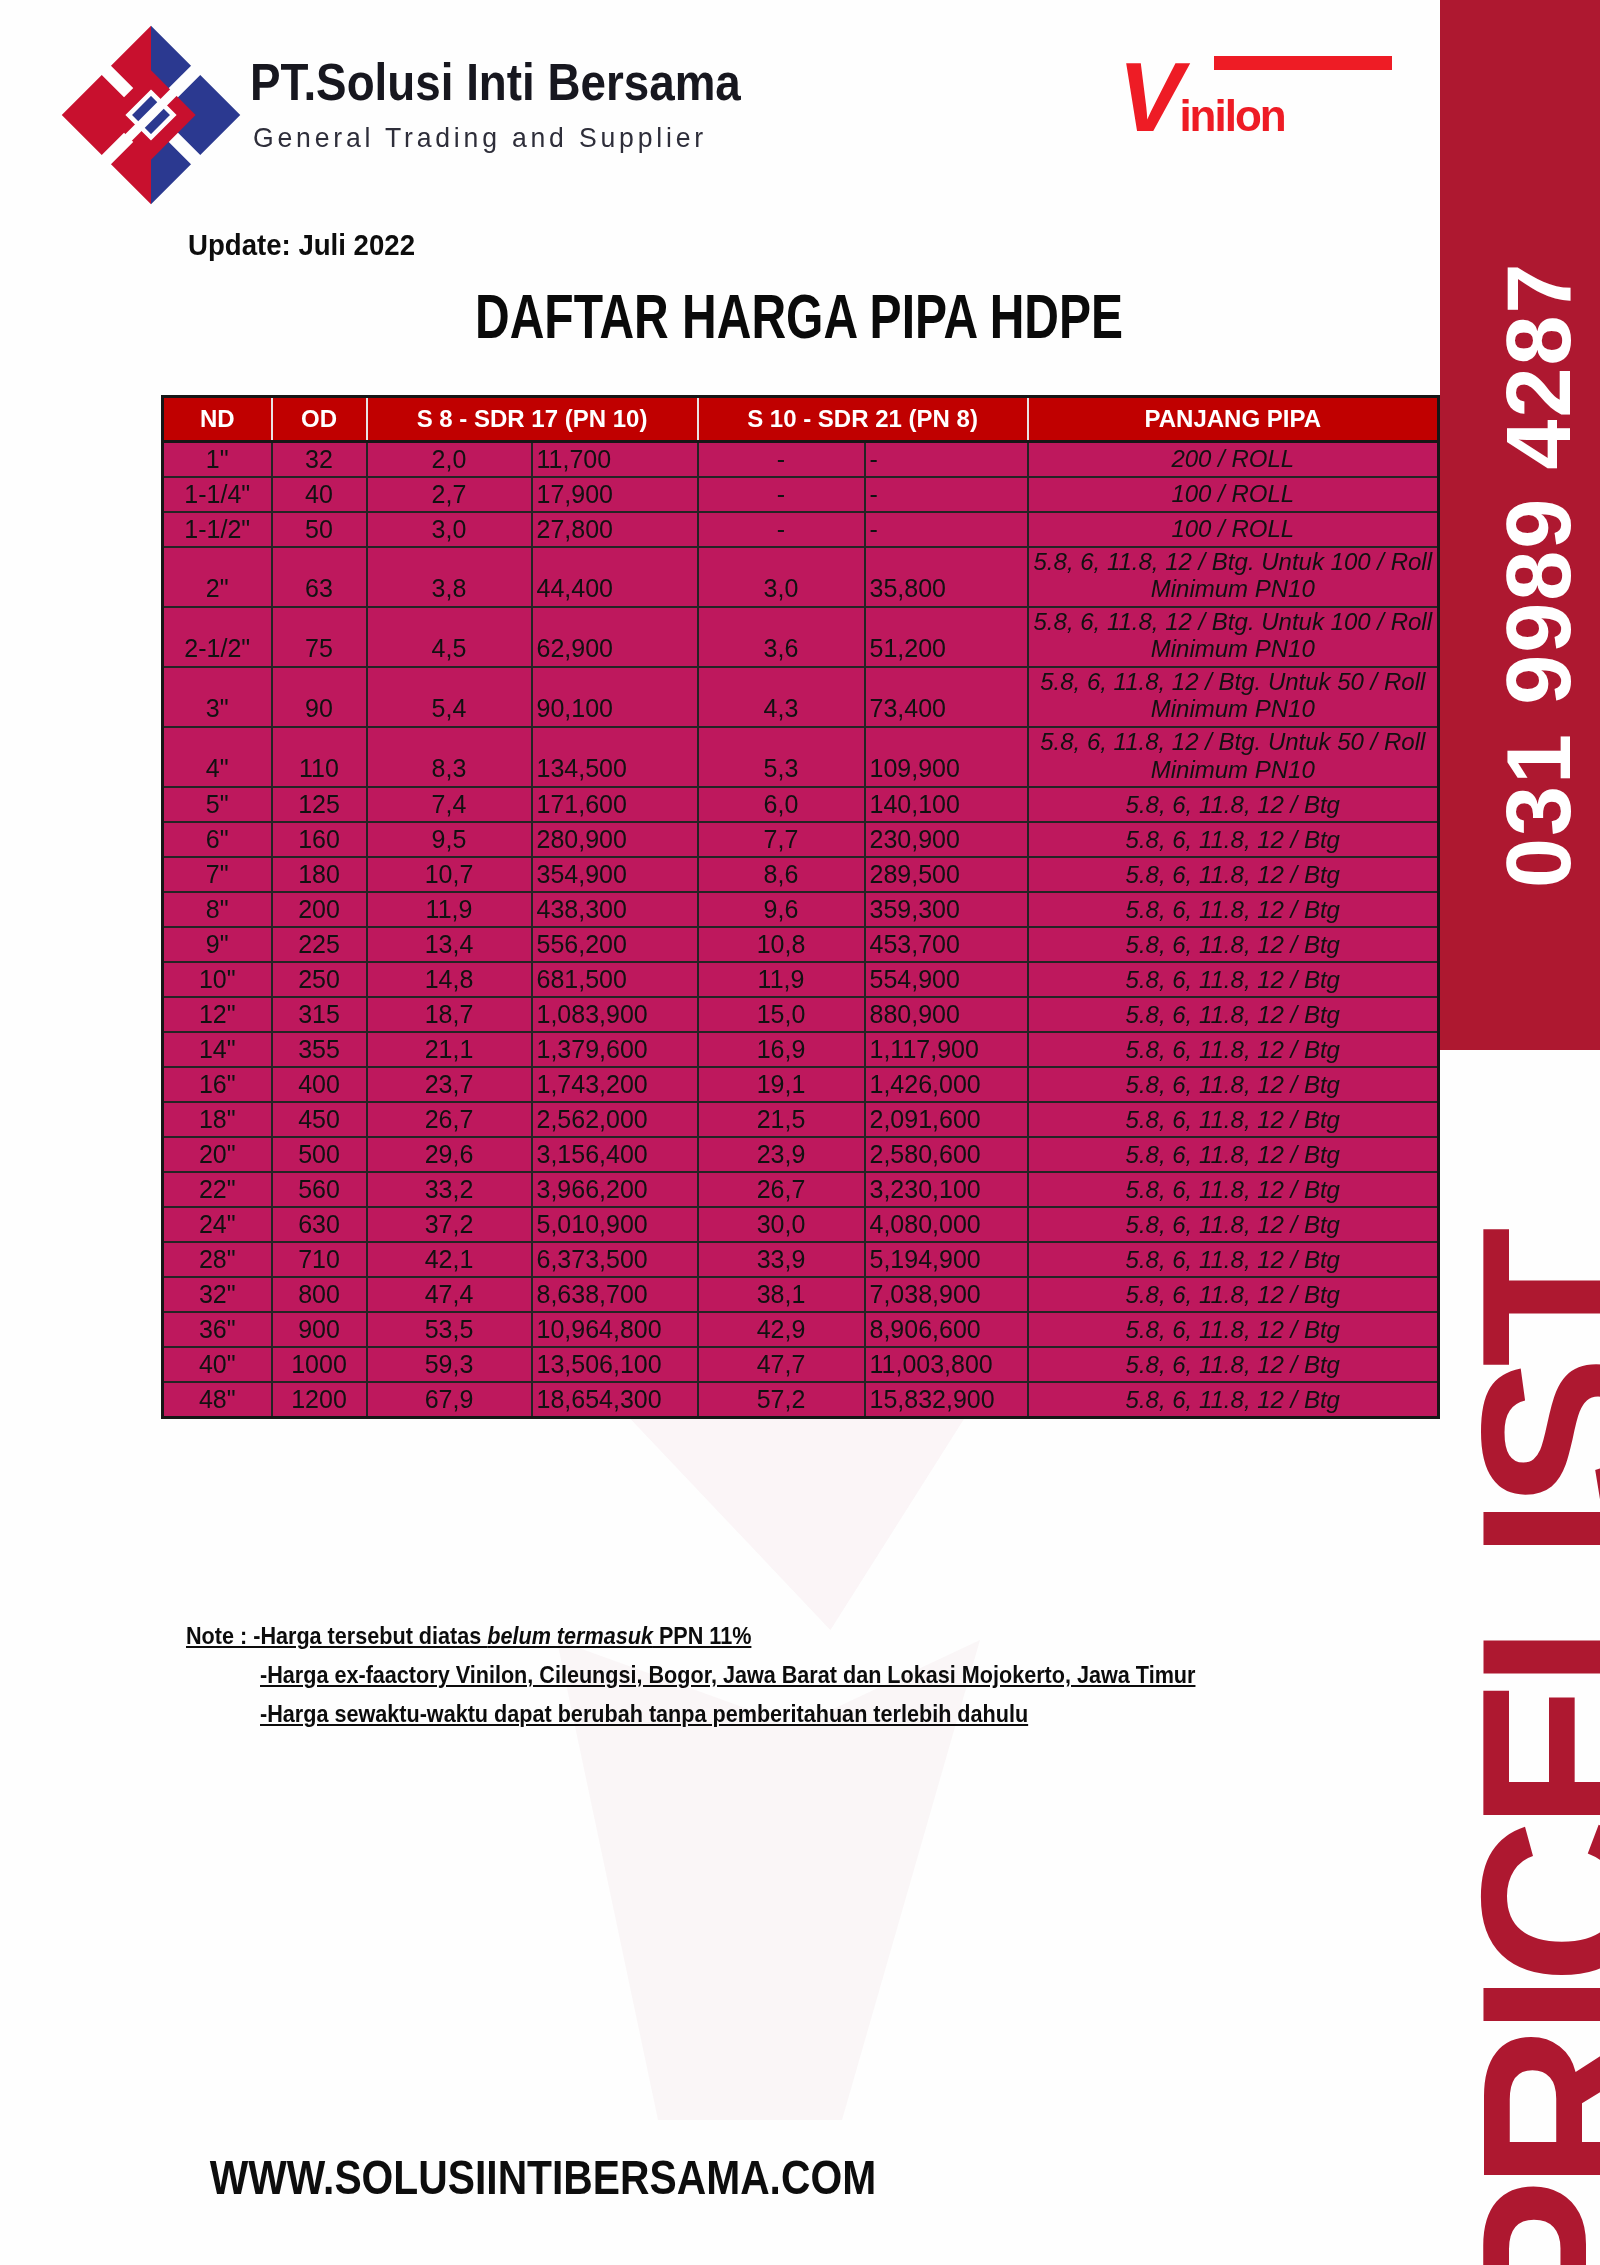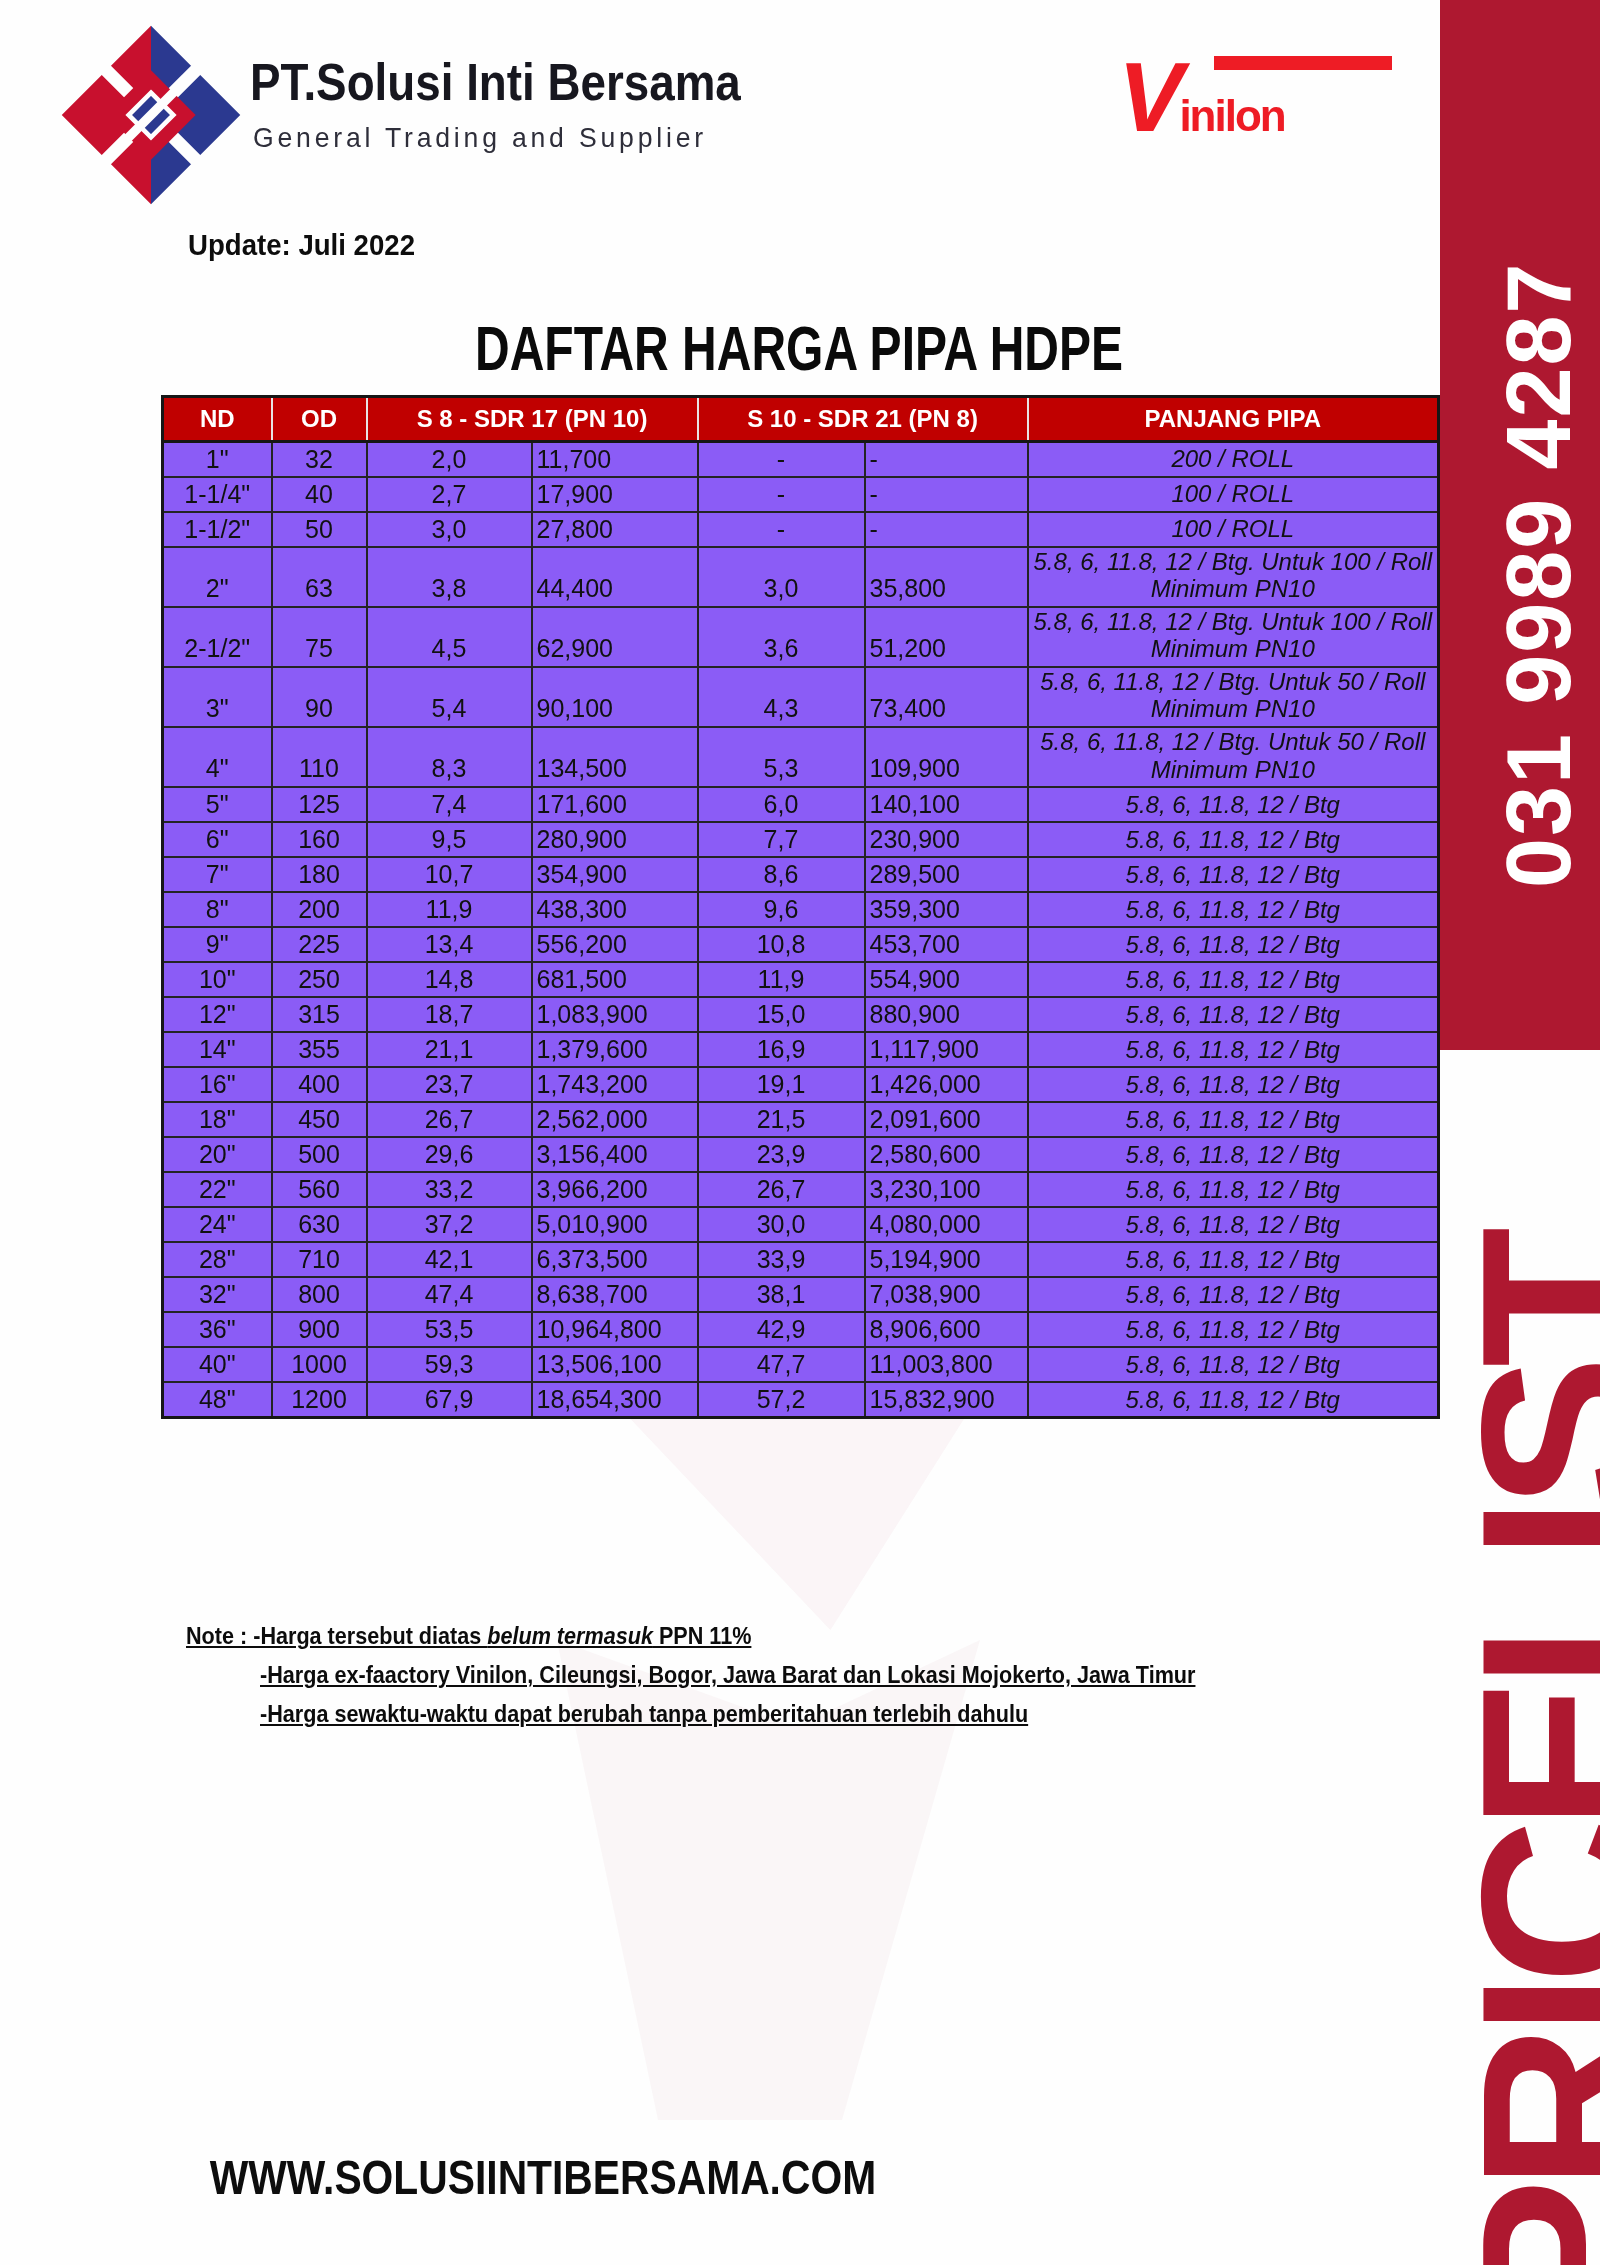--- a/index.html
+++ b/index.html
@@ -44,21 +44,21 @@
   }
   .vinilon{position:absolute;left:1118px;top:48px;width:278px;height:120px;color:var(--brand-red);}
   .vinilon .v-bar{position:absolute;left:96px;top:8px;right:4px;height:14px;background:var(--brand-red);}
   .vinilon .v-big{font-size:98px;font-weight:800;font-style:italic;line-height:1;letter-spacing:-4px;}
   .vinilon .v-rest{font-size:44px;font-weight:800;line-height:1;letter-spacing:-2px;}
   .update-line{
     position:absolute;left:188px;top:228px;
     font-size:30px;font-weight:800;color:#0d0d0d;
     transform:scale(.92,1);transform-origin:left top;white-space:nowrap;
   }
-  .doc-title-wrap{position:absolute;left:161px;top:280px;width:1276px;text-align:center;margin-top:32px;}
+  .doc-title-wrap{position:absolute;left:161px;top:280px;width:1276px;text-align:center;}
   .doc-title{
     display:inline-block;font-size:60px;font-weight:800;color:#0a0a0a;
     transform:scale(.8,1.05);transform-origin:center top;white-space:nowrap;
     letter-spacing:0;
   }
 
   
   .side-band{position:absolute;left:1440px;top:0;width:160px;height:1050px;background:var(--band-red);}
   .phone-rot{
     position:absolute;left:1488px;top:888px;
@@ -71,21 +71,21 @@
     transform:rotate(-90deg);transform-origin:0 0;
     font-size:230px;font-weight:800;color:var(--band-red);
     letter-spacing:-12px;white-space:nowrap;line-height:1;
   }
 
   
   .table-wrap{position:absolute;left:161px;top:395px;width:1276px;}
   table.price-table{
     width:1276px;table-layout:fixed;border-collapse:collapse;
     border:3px solid var(--ink);
-    background:#8b5cf6;
+    background:#be185d;
     padding-left:24px;
   }
   .price-table col.c-nd{width:109px}
   .price-table col.c-od{width:95px}
   .price-table col.c-t8{width:165px}
   .price-table col.c-h8{width:166px}
   .price-table col.c-t10{width:167px}
   .price-table col.c-h10{width:163px}
   .price-table col.c-pj{width:411px}
   .price-table thead th{

